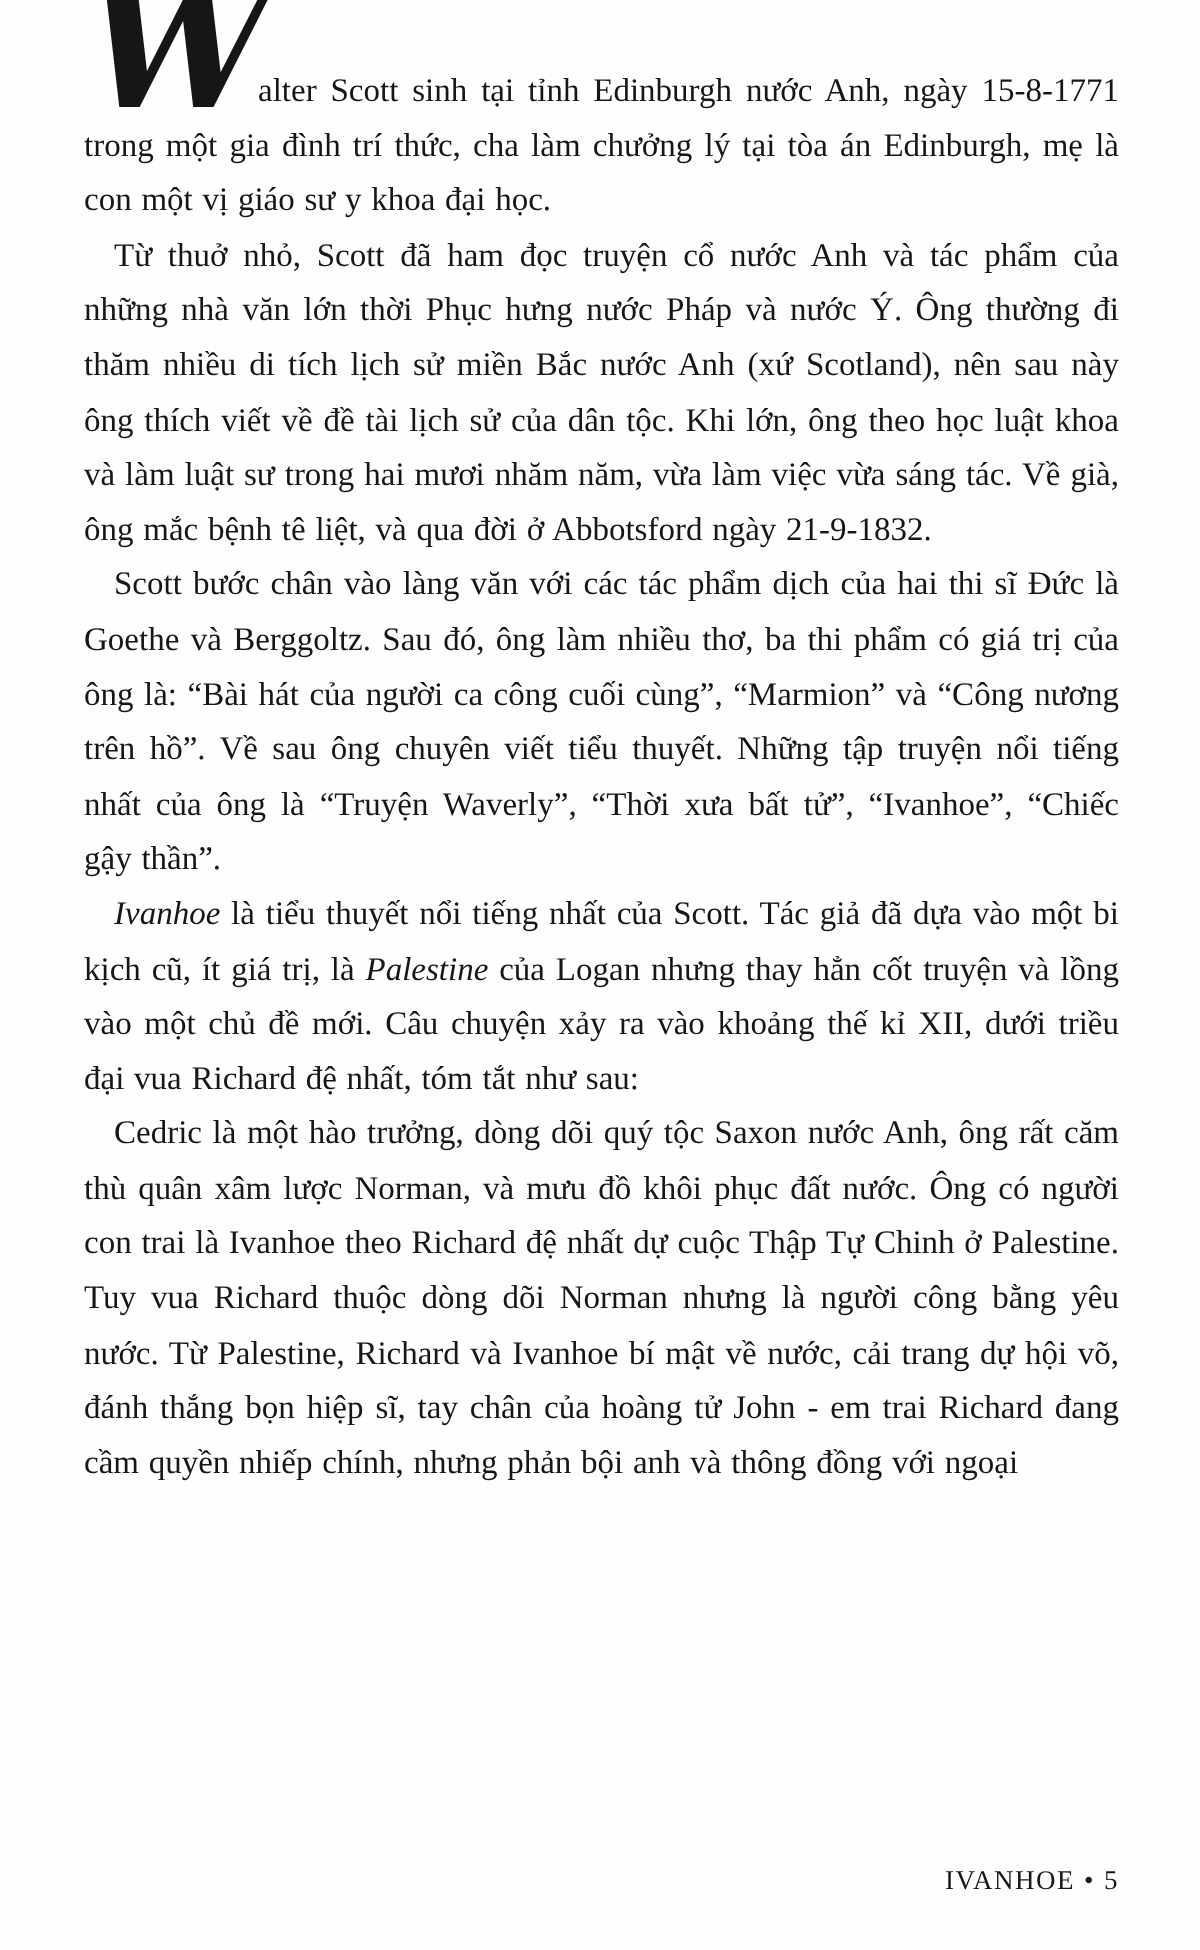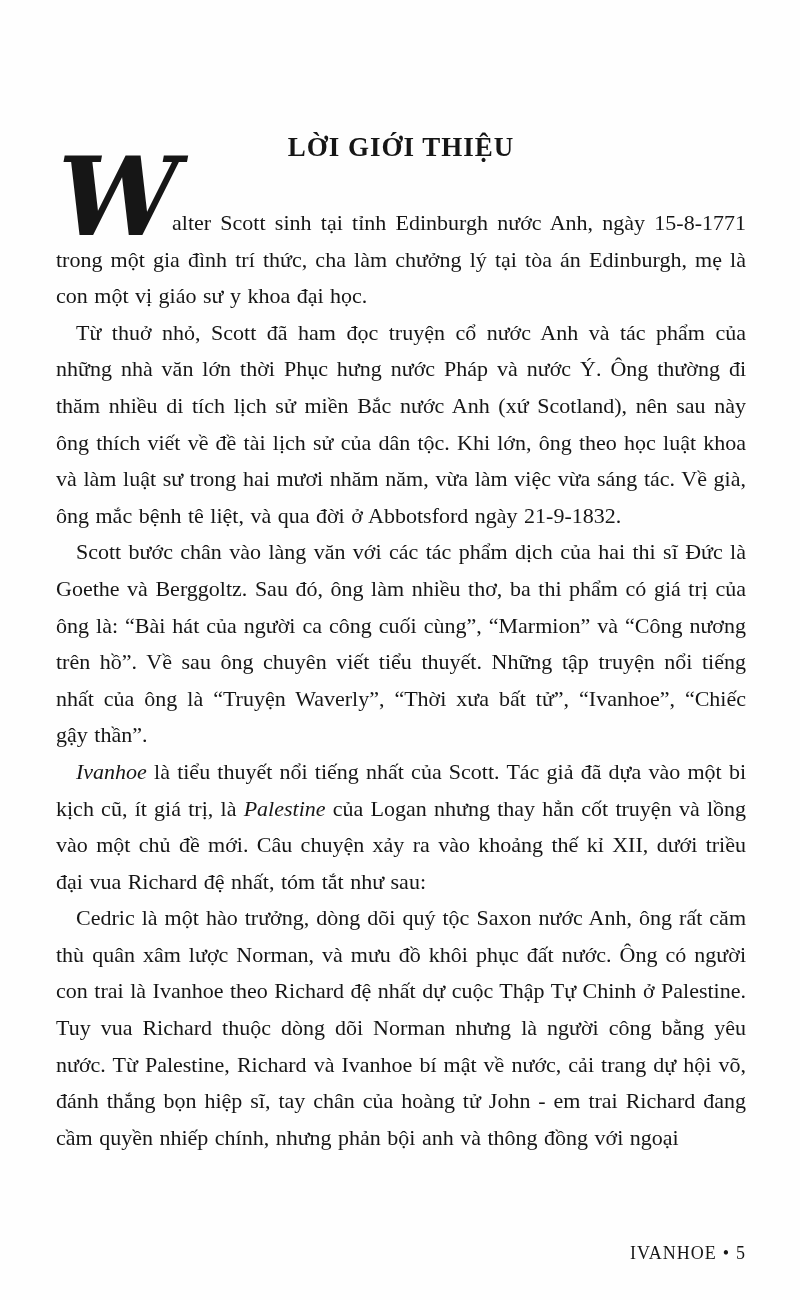--- a/index.html
+++ b/index.html
@@ -62,21 +62,20 @@
     font-family: "Liberation Serif", "DejaVu Serif", serif;
     white-space: nowrap;
   }
   .footer .bullet { padding: 0 6px; }
 </style>
 </head>
 <body>
 
 <div class="page">
   <div class="text-block">
-    <h1 class="page-title">LỜI GIỚI THIỆU</h1>
     <div class="body-text" id="body-text">
         <p class="para first"><span class="dropcap">W</span><span>alter Scott sinh tại tỉnh Edinburgh nước Anh, ngày 15-8-1771 trong một gia đình trí thức, cha làm chưởng lý tại tòa án Edinburgh, mẹ là con một vị giáo sư y khoa đại học.</span></p>
         <p class="para"><span>Từ thuở nhỏ, Scott đã ham đọc truyện cổ nước Anh và tác phẩm của những nhà văn lớn thời Phục hưng nước Pháp và nước Ý. Ông thường đi thăm nhiều di tích lịch sử miền Bắc nước Anh (xứ Scotland), nên sau này ông thích viết về đề tài lịch sử của dân tộc. Khi lớn, ông theo học luật khoa và làm luật sư trong hai mươi nhăm năm, vừa làm việc vừa sáng tác. Về già, ông mắc bệnh tê liệt, và qua đời ở Abbotsford ngày 21-9-1832.</span></p>
         <p class="para"><span>Scott bước chân vào làng văn với các tác phẩm dịch của hai thi sĩ Đức là Goethe và Berggoltz. Sau đó, ông làm nhiều thơ, ba thi phẩm có giá trị của ông là: “Bài hát của người ca công cuối cùng”, “Marmion” và “Công nương trên hồ”. Về sau ông chuyên viết tiểu thuyết. Những tập truyện nổi tiếng nhất của ông là “Truyện Waverly”, “Thời xưa bất tử”, “Ivanhoe”, “Chiếc gậy thần”.</span></p>
         <p class="para"><span class="italic">Ivanhoe</span><span> là tiểu thuyết nổi tiếng nhất của Scott. Tác giả đã dựa vào một bi kịch cũ, ít giá trị, là </span><span class="italic">Palestine</span><span> của Logan nhưng thay hẳn cốt truyện và lồng vào một chủ đề mới. Câu chuyện xảy ra vào khoảng thế kỉ XII, dưới triều đại vua Richard đệ nhất, tóm tắt như sau:</span></p>
         <p class="para"><span>Cedric là một hào trưởng, dòng dõi quý tộc Saxon nước Anh, ông rất căm thù quân xâm lược Norman, và mưu đồ khôi phục đất nước. Ông có người con trai là Ivanhoe theo Richard đệ nhất dự cuộc Thập Tự Chinh ở Palestine. Tuy vua Richard thuộc dòng dõi Norman nhưng là người công bằng yêu nước. Từ Palestine, Richard và Ivanhoe bí mật về nước, cải trang dự hội võ, đánh thắng bọn hiệp sĩ, tay chân của hoàng tử John - em trai Richard đang cầm quyền nhiếp chính, nhưng phản bội anh và thông đồng với ngoại</span></p>
       </div>
   </div>
   <div class="footer">
     <span>IVANHOE</span><span class="bullet">•</span><span>5</span>

